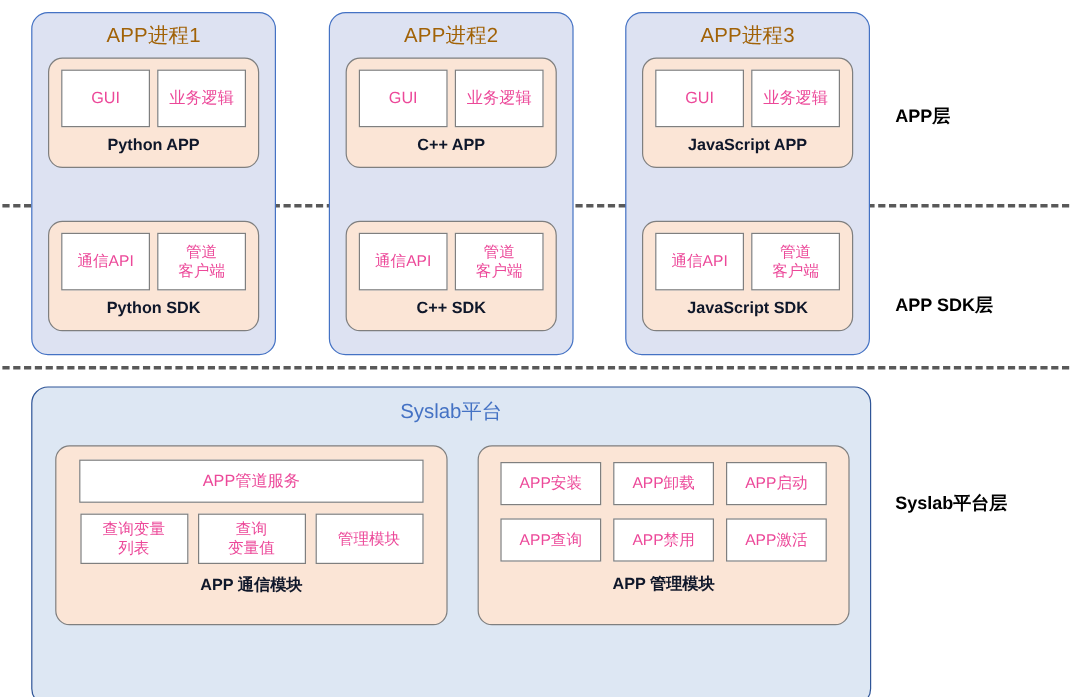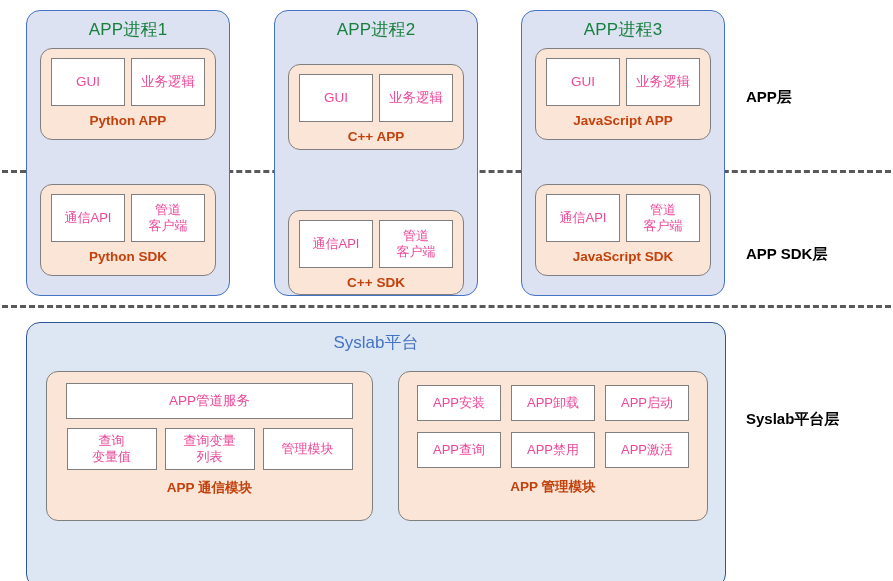--- a/index.html
+++ b/index.html
@@ -21,21 +21,21 @@
   
   .proc-box {
     background: #dde2f2;
     border: 1px solid #4472c4;
     border-radius: 14px;
     display: flex;
     flex-direction: column;
     align-items: center;
   }
   .proc-title {
-    color: #15803d;
+    color: #a16207;
     font-size: 17px;
     line-height: 19px;
     margin-top: 9px;
     letter-spacing: .2px;
     white-space: nowrap;
   }
 
   
   .platform-box {
     background: #dde7f3;
@@ -56,21 +56,21 @@
     background: #fbe5d6;
     border: 1px solid #7f7f7f;
     border-radius: 12px;
     display: flex;
     flex-direction: column;
     align-items: center;
   }
   .mod-title {
     font-weight: bold;
     font-size: 13.5px;
-    color: #c2410c;
+    color: #0f172a;
     white-space: nowrap;
   }
 
   
   .cell {
     background: #ffffff;
     border: 1px solid #7f7f7f;
     display: flex;
     align-items: center;
     justify-content: center;
@@ -124,21 +124,21 @@
     <div class="mod-box" style="width:174px;height:90px;margin-top:44px;">
       <div class="row" style="margin-top:9px;gap:6px;">
         <div class="cell small" style="width:74px;height:48px;white-space:pre-line;">通信API</div>
         <div class="cell small" style="width:74px;height:48px;white-space:pre-line;">管道
 客户端</div>
       </div>
       <div class="mod-title" style="margin-top:7px;">Python SDK</div>
     </div>
   </div>
 
-  <div class="abs proc-box" style="left:274px;top:10px;width:204px;height:286px;gap:16px;">
+  <div class="abs proc-box" style="left:274px;top:10px;width:204px;height:286px;">
     <div class="proc-title">APP进程2</div>
 
     <div class="mod-box" style="width:174px;height:90px;margin-top:9px;">
       <div class="row" style="margin-top:9px;gap:6px;">
         <div class="cell" style="width:74px;height:48px;">GUI</div>
         <div class="cell" style="width:74px;height:48px;">业务逻辑</div>
       </div>
       <div class="mod-title" style="margin-top:7px;">C++ APP</div>
     </div>
 
@@ -172,24 +172,24 @@
       <div class="mod-title" style="margin-top:7px;">JavaScript SDK</div>
     </div>
   </div>
 
   <div class="abs platform-box" style="left:26px;top:322px;width:700px;height:266px;">
     <div class="platform-title">Syslab平台</div>
 
     <div class="abs mod-box" style="left:19px;top:48px;width:327px;height:150px;">
       <div class="cell" style="width:287px;height:36px;margin-top:11px;">APP管道服务</div>
       <div class="row" style="margin-top:9px;gap:8px;">
+        <div class="cell small" style="width:90px;height:42px;white-space:pre-line;">查询变量
+列表</div>
         <div class="cell small" style="width:90px;height:42px;white-space:pre-line;">查询
 变量值</div>
-        <div class="cell small" style="width:90px;height:42px;white-space:pre-line;">查询变量
-列表</div>
         <div class="cell small" style="width:90px;height:42px;white-space:pre-line;">管理模块</div>
       </div>
       <div class="mod-title" style="margin-top:9px;text-align:center;">APP 通信模块</div>
     </div>
 
     <div class="abs mod-box" style="left:371px;top:48px;width:310px;height:150px;">
       <div class="row" style="margin-top:13px;gap:10px;">
         <div class="cell small" style="width:84px;height:36px;">APP安装</div>
         <div class="cell small" style="width:84px;height:36px;">APP卸载</div>
         <div class="cell small" style="width:84px;height:36px;">APP启动</div>

